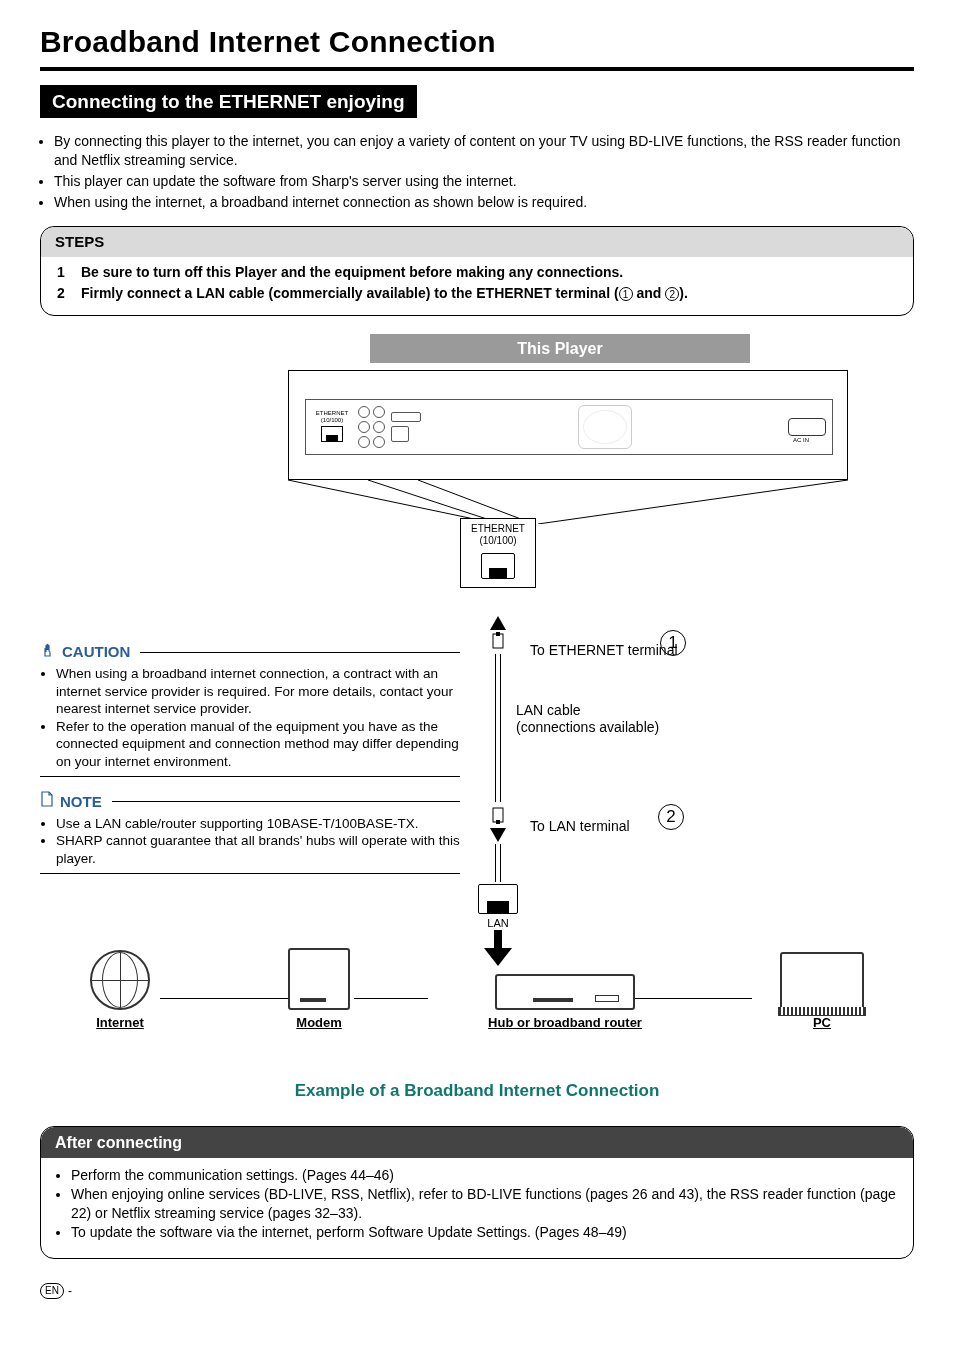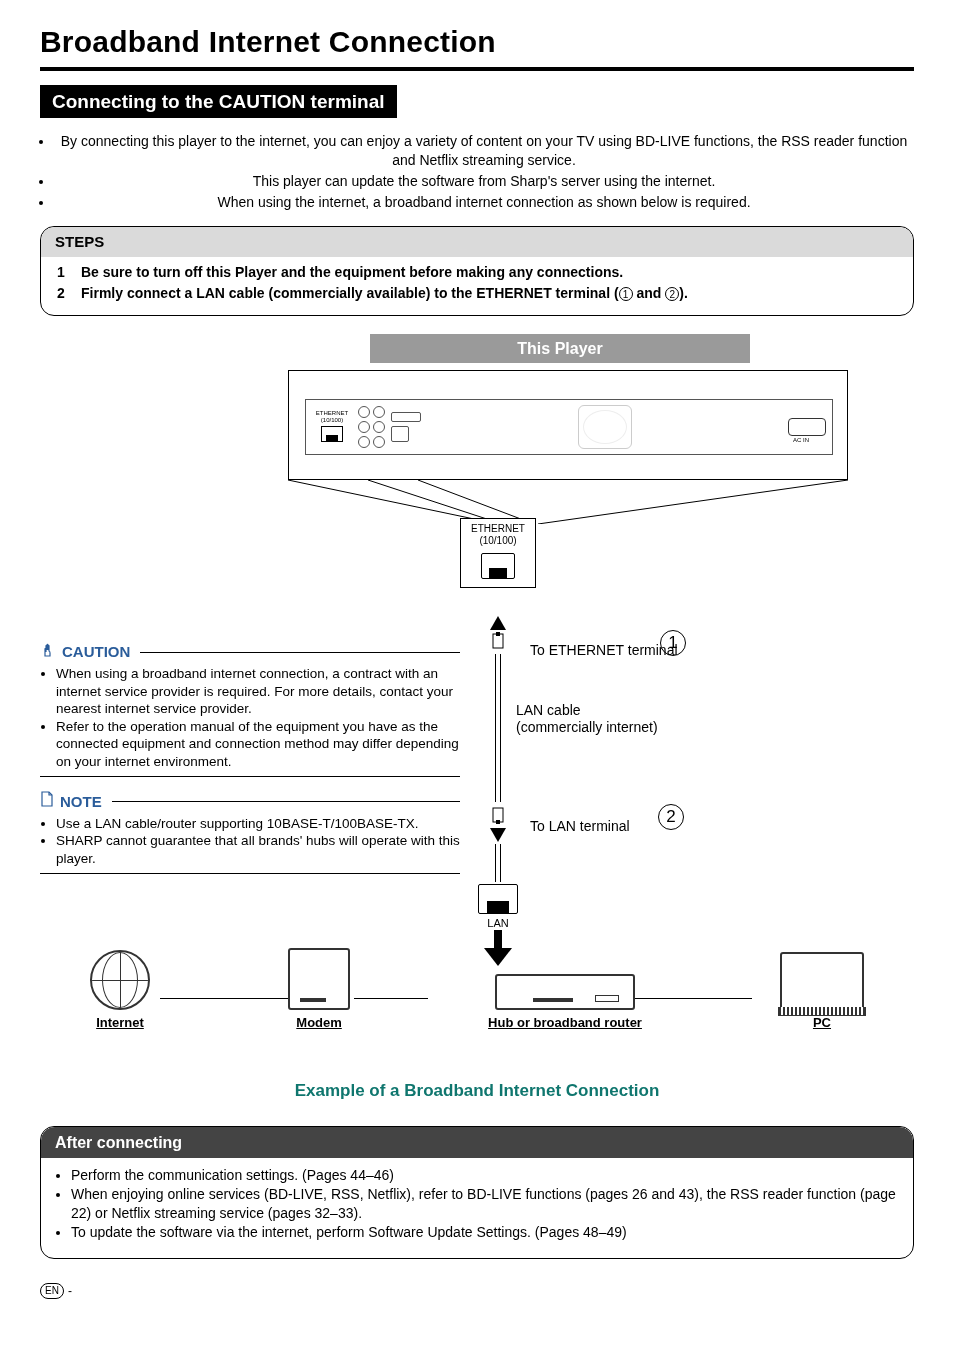--- a/index.html
+++ b/index.html
@@ -30,21 +30,20 @@
     color: #fff;
     font-size: 19px;
     font-weight: bold;
     padding: 4px 12px;
     margin-bottom: 10px;
   }
   ul.bullets {
     margin: 4px 0 14px 14px;
     padding: 0;
     list-style: disc;
-    text-align: center;
   }
   ul.bullets li {
     margin-bottom: 2px;
   }
   .rounded-box {
     border: 1px solid #000;
     border-radius: 14px;
     padding: 0 0 10px 0;
     margin-bottom: 14px;
     overflow: hidden;
@@ -359,21 +358,21 @@
   }
 </style>
 </head>
 <body>
 
 
 
 <h1 class="page-title">Broadband Internet Connection</h1>
 <hr class="title-rule">
 
-<div class="section-bar">Connecting to the CAUTION terminal</div>
+<div class="section-bar">Connecting to the ETHERNET enjoying</div>
 
 <ul class="bullets">
   <li>By connecting this player to the internet, you can enjoy a variety of content on your TV using BD-LIVE functions, the RSS reader function and Netflix streaming service.</li>
   <li>This player can update the software from Sharp's server using the internet.</li>
   <li>When using the internet, a broadband internet connection as shown below is required.</li>
 </ul>
 
 <div class="rounded-box">
   <div class="box-head">STEPS</div>
   <ol class="step-list">
@@ -444,21 +443,21 @@
         <rect x="3" y="2" width="10" height="14" fill="none" stroke="#000"></rect>
         <rect x="6" y="0" width="4" height="4" fill="#000"></rect>
       </svg>
   </div>
 
   <div class="lan-terminal-label" style="top:304px; left:490px;">To ETHERNET terminal</div>
   <span class="circ big num-circle" style="top:300px; left:620px;">1</span>
 
   <div class="lan-cable-label" style="top:372px; left:476px;">
     <span>LAN cable</span><br>
-    <span>(commercially internet)</span>
+    <span>(connections available)</span>
   </div>
 
   <div class="cable seg1" style="top:324px; height:148px;"></div>
 
   <div class="lan-terminal-label" style="top:480px; left:490px;">To LAN terminal</div>
   <span class="circ big num-circle" style="top:474px; left:618px;">2</span>
 
   <div class="plug" style="top:474px;">
     <svg viewBox="0 0 16 20">
         <rect x="3" y="4" width="10" height="14" fill="none" stroke="#000"></rect>

